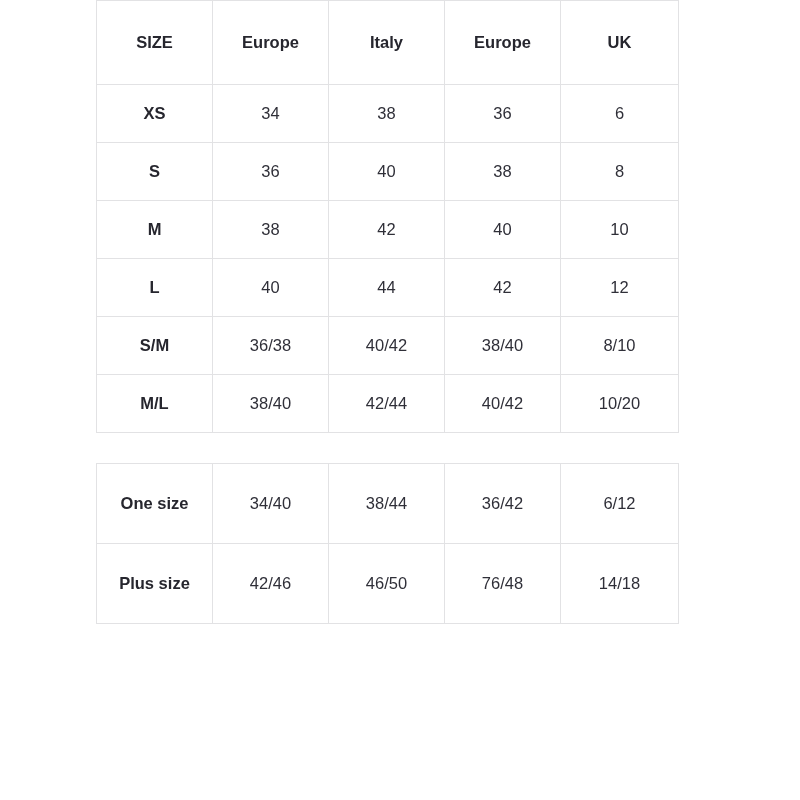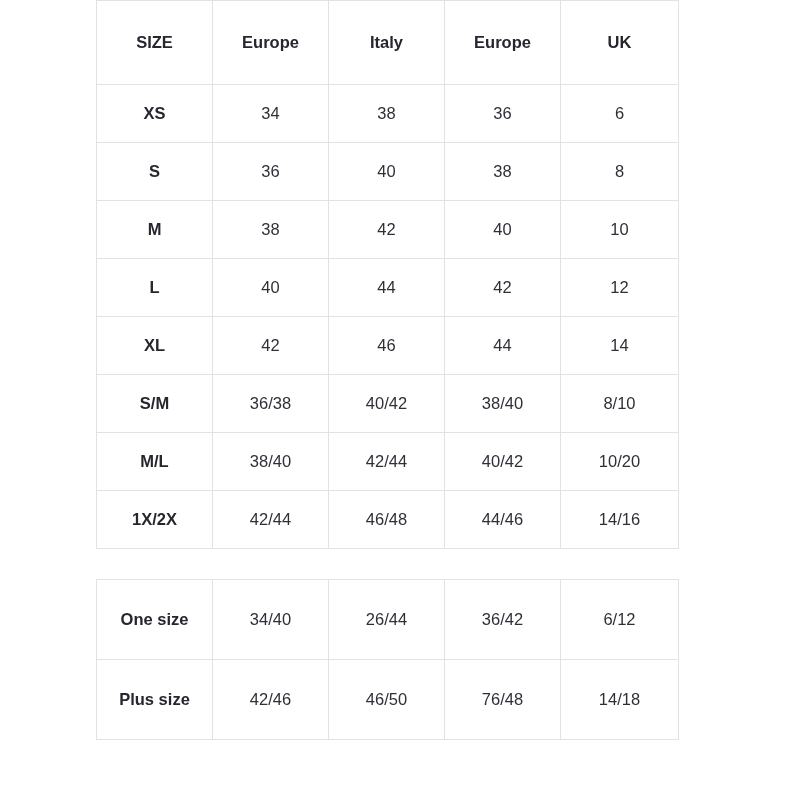--- a/index.html
+++ b/index.html
@@ -108,63 +108,49 @@
         <td>10</td>
       </tr>
       <tr>
         <td class="rowhead">L</td>
         <td>40</td>
         <td>44</td>
         <td>42</td>
         <td>12</td>
       </tr>
       <tr>
-        <td class="rowhead">XL</td>
-        <td>42</td>
-        <td>46</td>
-        <td>44</td>
-        <td>14</td>
-      </tr>
-      <tr>
         <td class="rowhead">S/M</td>
         <td>36/38</td>
         <td>40/42</td>
         <td>38/40</td>
         <td>8/10</td>
       </tr>
       <tr>
         <td class="rowhead">M/L</td>
         <td>38/40</td>
         <td>42/44</td>
         <td>40/42</td>
         <td>10/20</td>
-      </tr>
-      <tr>
-        <td class="rowhead">1X/2X</td>
-        <td>42/44</td>
-        <td>46/48</td>
-        <td>44/46</td>
-        <td>14/16</td>
       </tr>
     </tbody>
   </table>
 
   <table class="size-table extra-table">
     <colgroup>
       <col class="c0">
         <col class="c1">
         <col class="c2">
         <col class="c3">
         <col class="c4">
     </colgroup>
     <tbody>
       <tr>
         <td class="rowhead">One size</td>
         <td>34/40</td>
-        <td>26/44</td>
+        <td>38/44</td>
         <td>36/42</td>
         <td>6/12</td>
       </tr>
       <tr>
         <td class="rowhead">Plus size</td>
         <td>42/46</td>
         <td>46/50</td>
         <td>76/48</td>
         <td>14/18</td>
       </tr>

